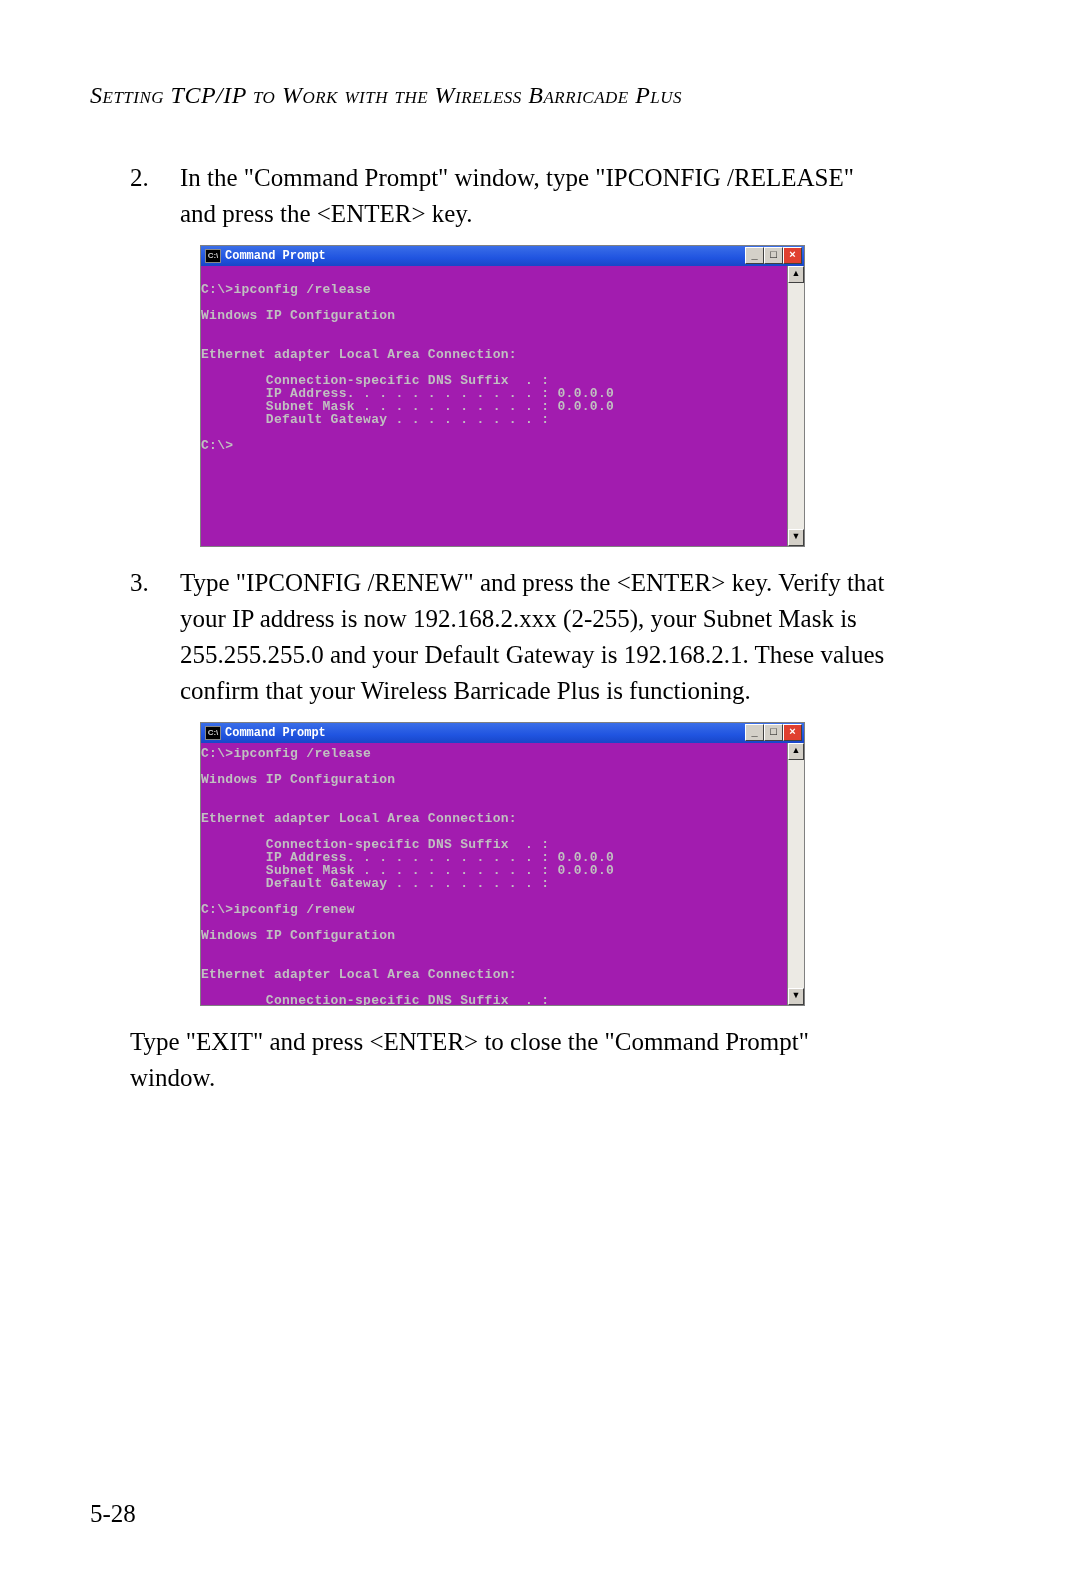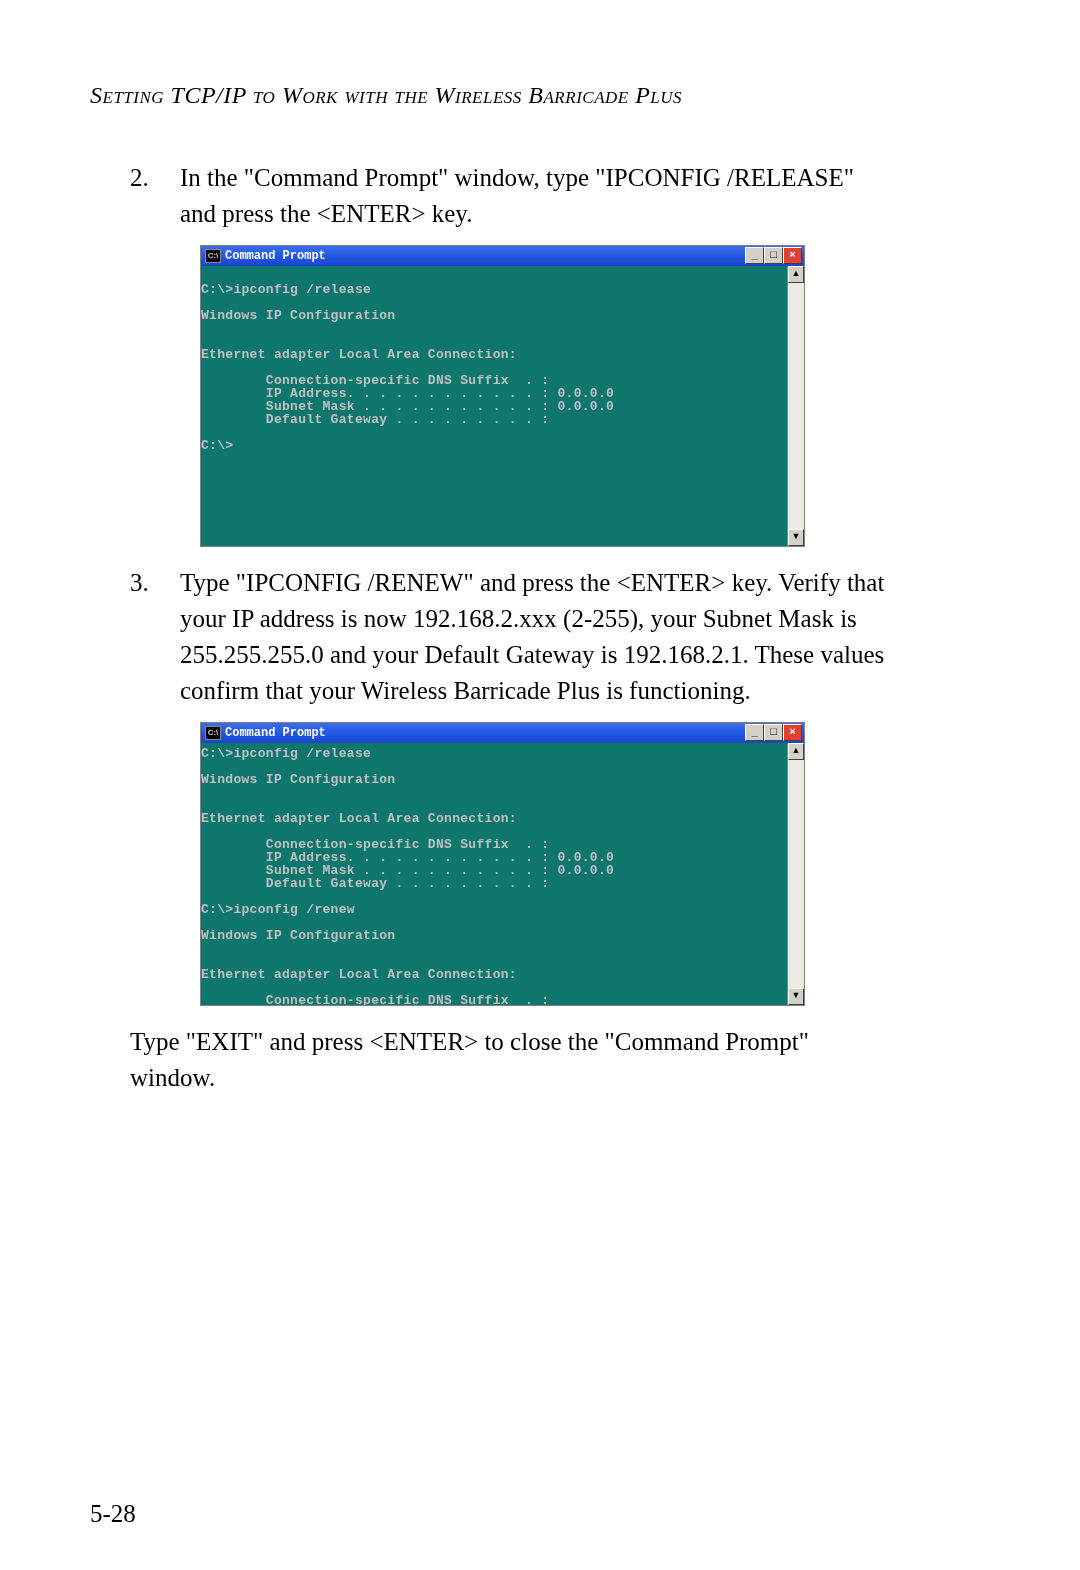--- a/index.html
+++ b/index.html
@@ -14,21 +14,21 @@
 
   
   .cmdwin{width:603px;border:1px solid #808080;background:#000;font-family:'Lucida Console','Courier New',monospace;font-size:13px;line-height:1.0;margin:12px 0 18px 20px;box-shadow:inset -1px -1px 0 #404040, inset 1px 1px 0 #d4d0c8;}
   .titlebar{height:20px;background:linear-gradient(#3a6ee8,#2054e0 60%,#1846c8);color:#fff;display:flex;align-items:center;padding:0 2px 0 4px;font-family:Tahoma,Arial,sans-serif;font-size:12px;font-weight:bold;}
   .titlebar .ico{width:14px;height:12px;background:#000;border:1px solid #888;margin-right:4px;display:inline-flex;align-items:center;justify-content:center;font-size:8px;color:#ccc;}
   .titlebar .ttl{flex:1;font-family:Liberation Mono, monospace;}
   .winbtns{display:flex;gap:0;}
   .winbtn{width:17px;height:15px;background:#d4d0c8;border:1px solid #fff;border-right-color:#404040;border-bottom-color:#404040;color:#000;font:bold 11px/13px Arial;text-align:center;cursor:default;}
   .winbtn.close{background:#e04030;color:#fff;}
   .client{display:flex;}
-  .term{flex:1;background:#0f766e;color:#c0c0c0;padding:4px 0 4px 0;white-space:pre;overflow:hidden;font-weight:bold;letter-spacing:.3px;}
+  .term{flex:1;background:#a21caf;color:#c0c0c0;padding:4px 0 4px 0;white-space:pre;overflow:hidden;font-weight:bold;letter-spacing:.3px;}
   .sb{width:16px;background:#d4d0c8;display:flex;flex-direction:column;justify-content:space-between;border-left:1px solid #808080;}
   .sbbtn{width:14px;height:15px;margin:0 auto;background:#d4d0c8;border:1px solid #fff;border-right-color:#404040;border-bottom-color:#404040;font:9px/13px Arial;text-align:center;color:#000;}
   .sbtrack{flex:1;background:#eceae4;}
   .cmdwin.tall .term{height:272px;}
   .cmdwin.short .term{height:254px;}
 </style>
 </head>
 <body>
 
 <div class="page">

